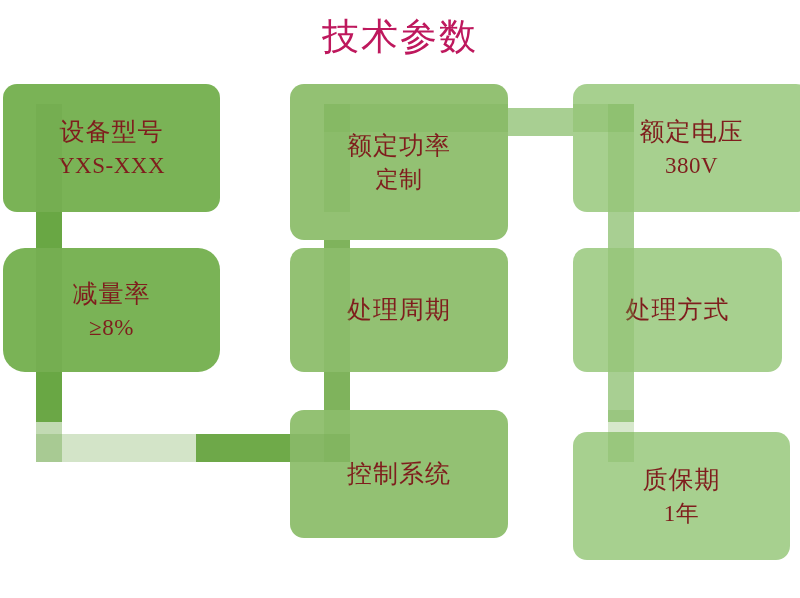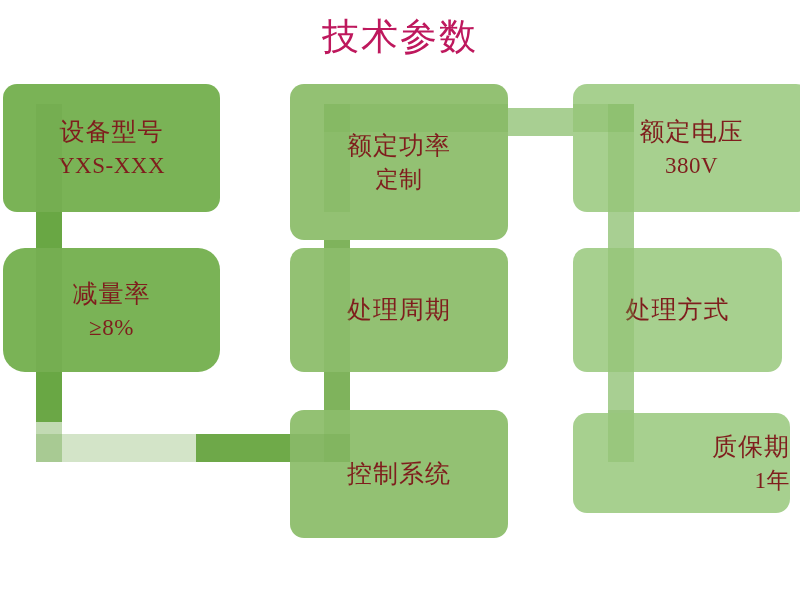--- a/index.html
+++ b/index.html
@@ -131,21 +131,21 @@
 
   <div class="card tone-light" style="left:573px; top:248px; width:209px; height:124px;">
     <div class="c-title">处理方式</div>
   </div>
 
 
   <div class="card tone-mid" style="left:290px; top:410px; width:218px; height:128px;">
     <div class="c-title">控制系统</div>
   </div>
 
-  <div class="card tone-light" style="left:573px; top:413px; width:217px; height:100px;align-items:flex-end;">
+  <div class="card tone-light" style="left:573px; top:432px; width:217px; height:128px;">
     <div class="c-title">质保期</div>
     <div class="c-value">1年</div>
   </div>
 
   <div class="band band-v" style="left:36px; top:104px; width:26px; height:108px;"></div>
   <div class="band band-v" style="left:36px; top:248px; width:26px; height:124px;"></div>
   <div class="band band-v" style="left:36px; top:410px; width:26px; height:52px;"></div>
 
   <div class="band band-h" style="left:36px; top:434px; width:184px; height:28px;"></div>
 

